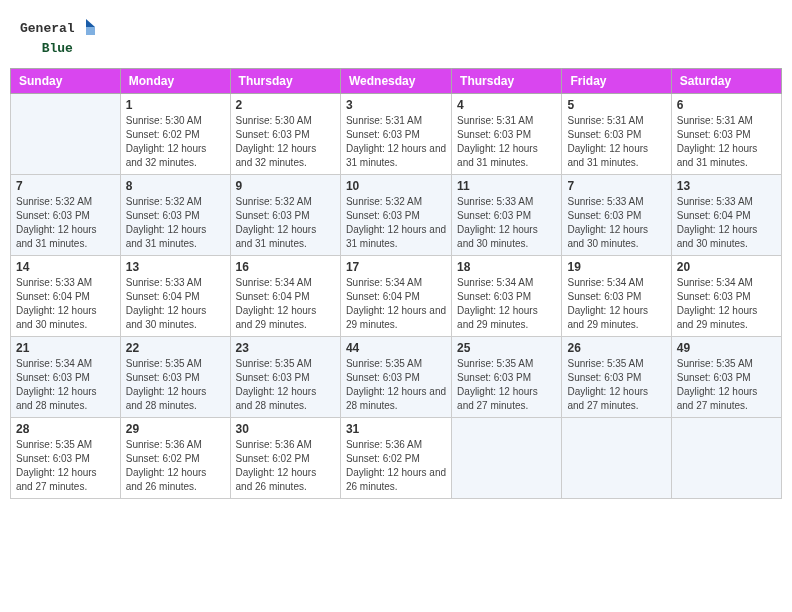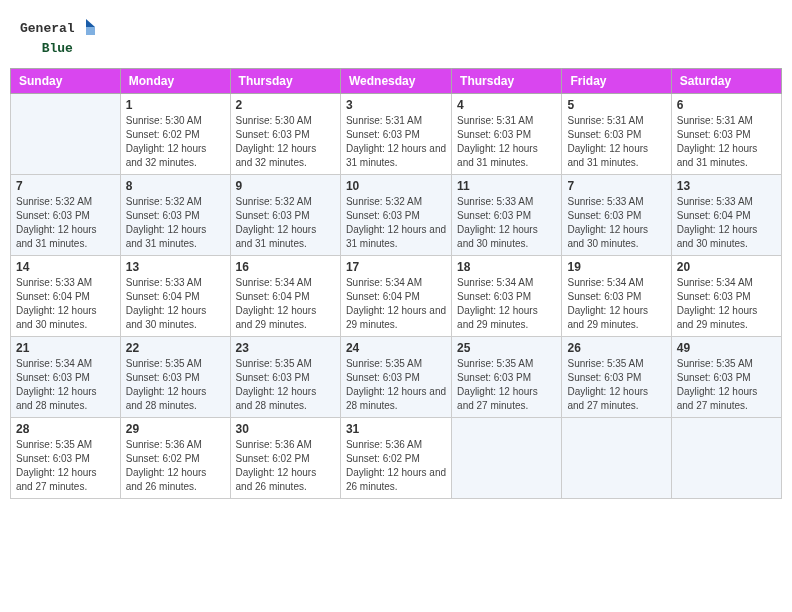--- a/index.html
+++ b/index.html
@@ -202,21 +202,21 @@
         </td>
         <td>
           <span class="day-number">22</span>
           <div class="day-info">Sunrise: 5:35 AM<br>Sunset: 6:03 PM<br>Daylight: 12 hours and 28 minutes.</div>
         </td>
         <td>
           <span class="day-number">23</span>
           <div class="day-info">Sunrise: 5:35 AM<br>Sunset: 6:03 PM<br>Daylight: 12 hours and 28 minutes.</div>
         </td>
         <td>
-          <span class="day-number">24</span>
+          <span class="day-number">44</span>
           <div class="day-info">Sunrise: 5:35 AM<br>Sunset: 6:03 PM<br>Daylight: 12 hours and 28 minutes.</div>
         </td>
         <td>
           <span class="day-number">25</span>
           <div class="day-info">Sunrise: 5:35 AM<br>Sunset: 6:03 PM<br>Daylight: 12 hours and 27 minutes.</div>
         </td>
         <td>
           <span class="day-number">26</span>
           <div class="day-info">Sunrise: 5:35 AM<br>Sunset: 6:03 PM<br>Daylight: 12 hours and 27 minutes.</div>
         </td>

